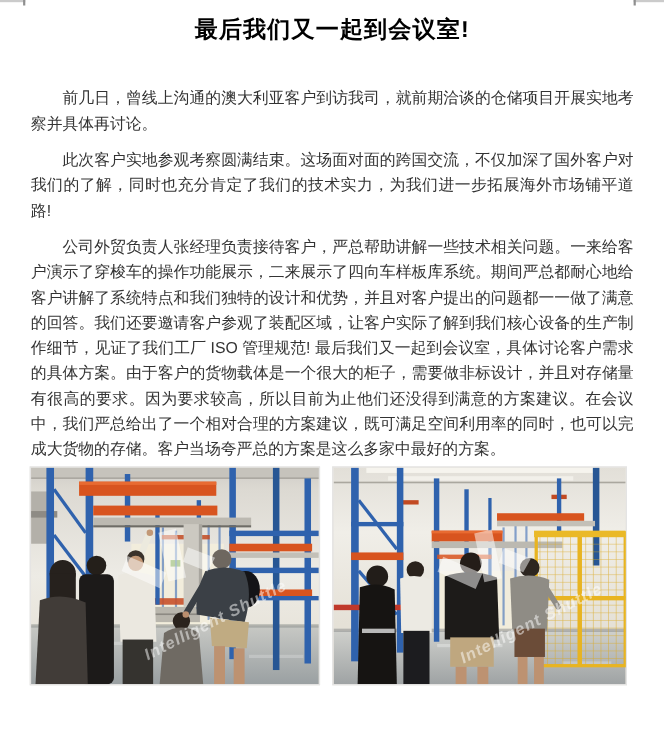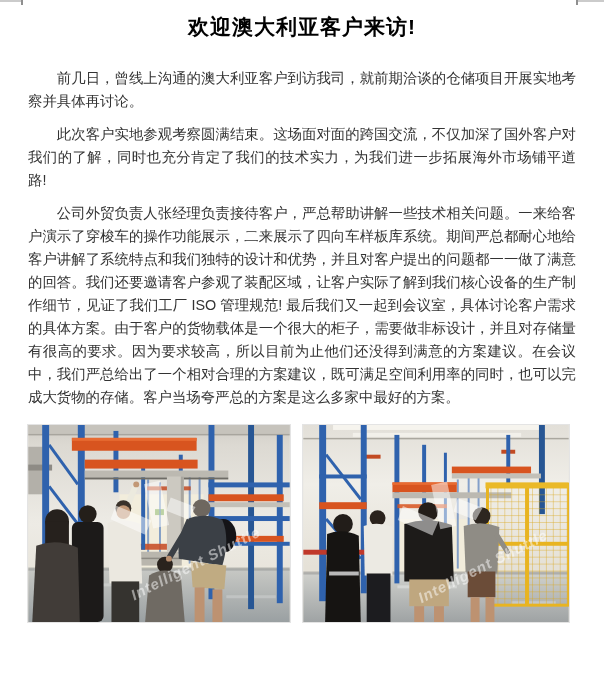--- a/index.html
+++ b/index.html
@@ -22,21 +22,21 @@
     margin:0;padding-top:13px;
     text-align:center;font-size:21px;font-weight:bold;color:#000;
     letter-spacing:1px;
   }
   .content{
     width:548px;margin:0 auto;
     font-size:14.4px;line-height:23px;color:#333;
     text-align:justify;text-justify:inter-ideograph;
   }
   .content p{margin:10px 0 0 0;text-indent:2em;}
-  .content p.first{margin-top:26px;}
+  .content p.first{margin-top:38px;}
 
   .photo-row{
     position:absolute;top:424px;left:27px;width:545px;
     display:flex;gap:11px;
   }
   .photo{
     margin:0;box-sizing:border-box;
     width:264px;height:199px;
     border:1px solid #e4e4e4;overflow:hidden;background:#e8e6e0;
   }
@@ -49,21 +49,21 @@
 
 <div class="page">
 
   <div class="corner-line left">
       <span class="tick"></span>
     </div>
   <div class="corner-line right">
       <span class="tick"></span>
     </div>
 
-  <h1 class="title">欢迎澳大利亚客户来访!</h1>
+  <h1 class="title">最后我们又一起到会议室!</h1>
 
   <div class="content">
     <p class="first">前几日，曾线上沟通的澳大利亚客户到访我司，就前期洽谈的仓储项目开展实地考察并具体再讨论。</p>
     <p>此次客户实地参观考察圆满结束。这场面对面的跨国交流，不仅加深了国外客户对我们的了解，同时也充分肯定了我们的技术实力，为我们进一步拓展海外市场铺平道路!</p>
     <p>公司外贸负责人张经理负责接待客户，严总帮助讲解一些技术相关问题。一来给客户演示了穿梭车的操作功能展示，二来展示了四向车样板库系统。期间严总都耐心地给客户讲解了系统特点和我们独特的设计和优势，并且对客户提出的问题都一一做了满意的回答。我们还要邀请客户参观了装配区域，让客户实际了解到我们核心设备的生产制作细节，见证了我们工厂 ISO 管理规范! 最后我们又一起到会议室，具体讨论客户需求的具体方案。由于客户的货物载体是一个很大的柜子，需要做非标设计，并且对存储量有很高的要求。因为要求较高，所以目前为止他们还没得到满意的方案建议。在会议中，我们严总给出了一个相对合理的方案建议，既可满足空间利用率的同时，也可以完成大货物的存储。客户当场夸严总的方案是这么多家中最好的方案。</p>
   </div>
 
   <div class="photo-row">
 
     <figure class="photo">

